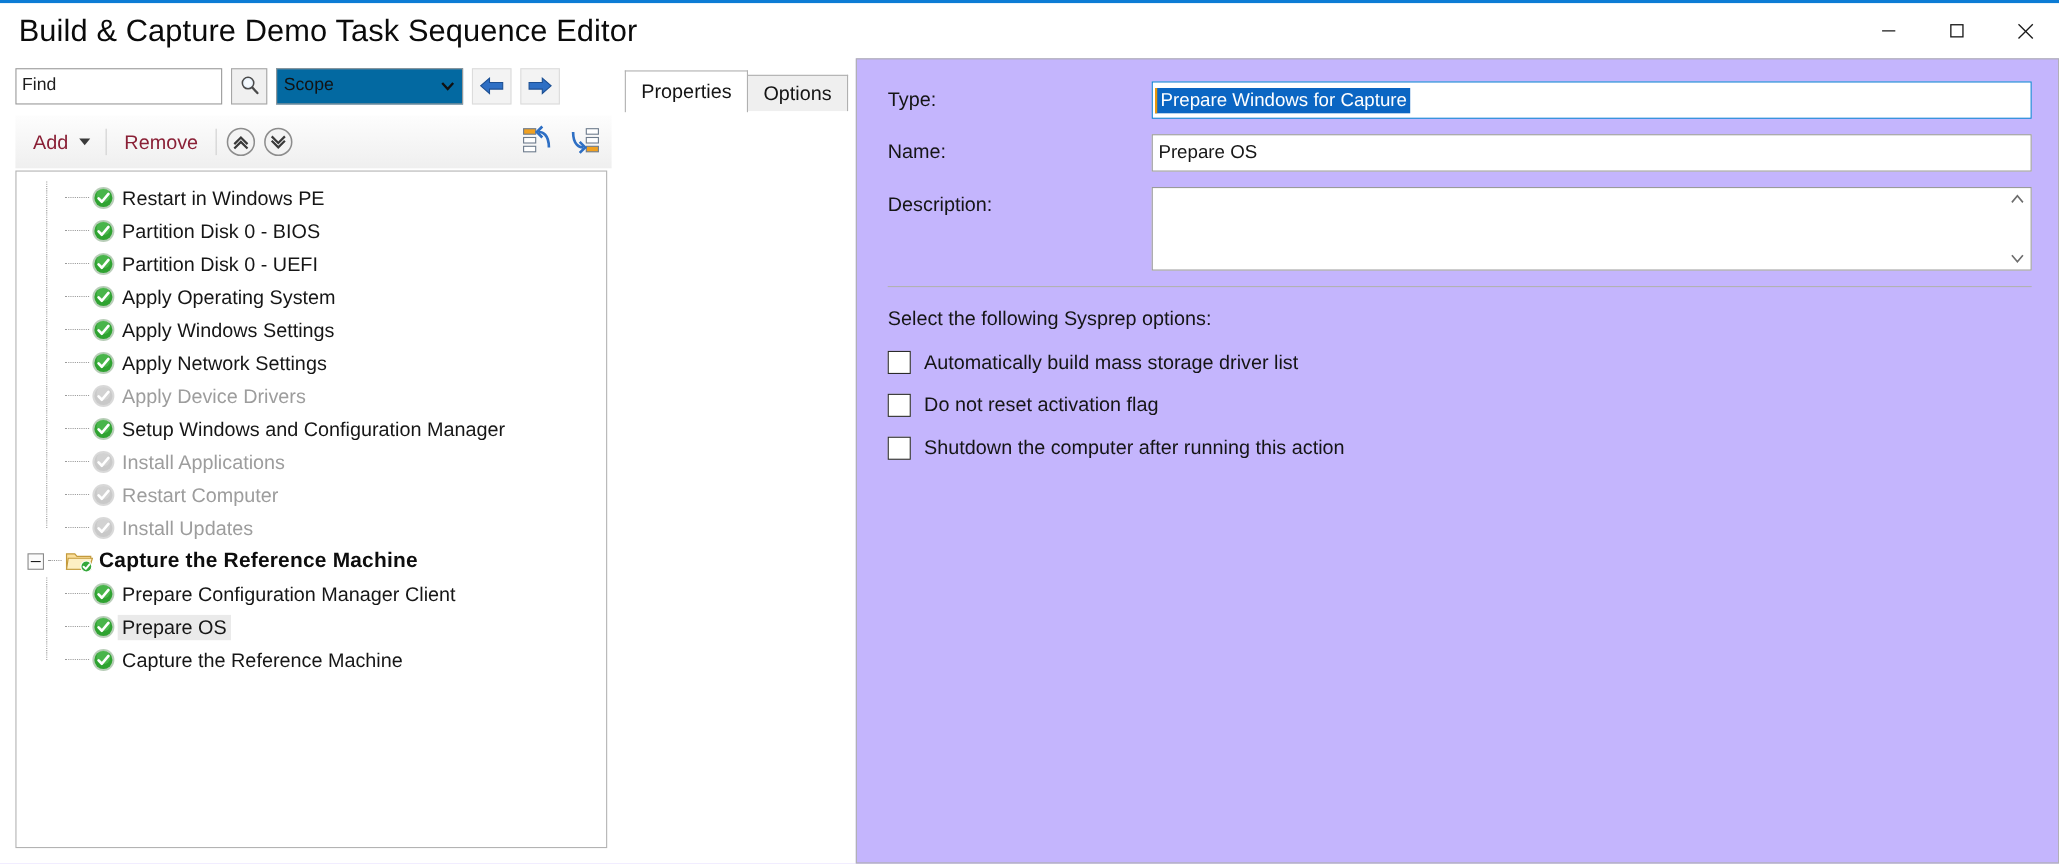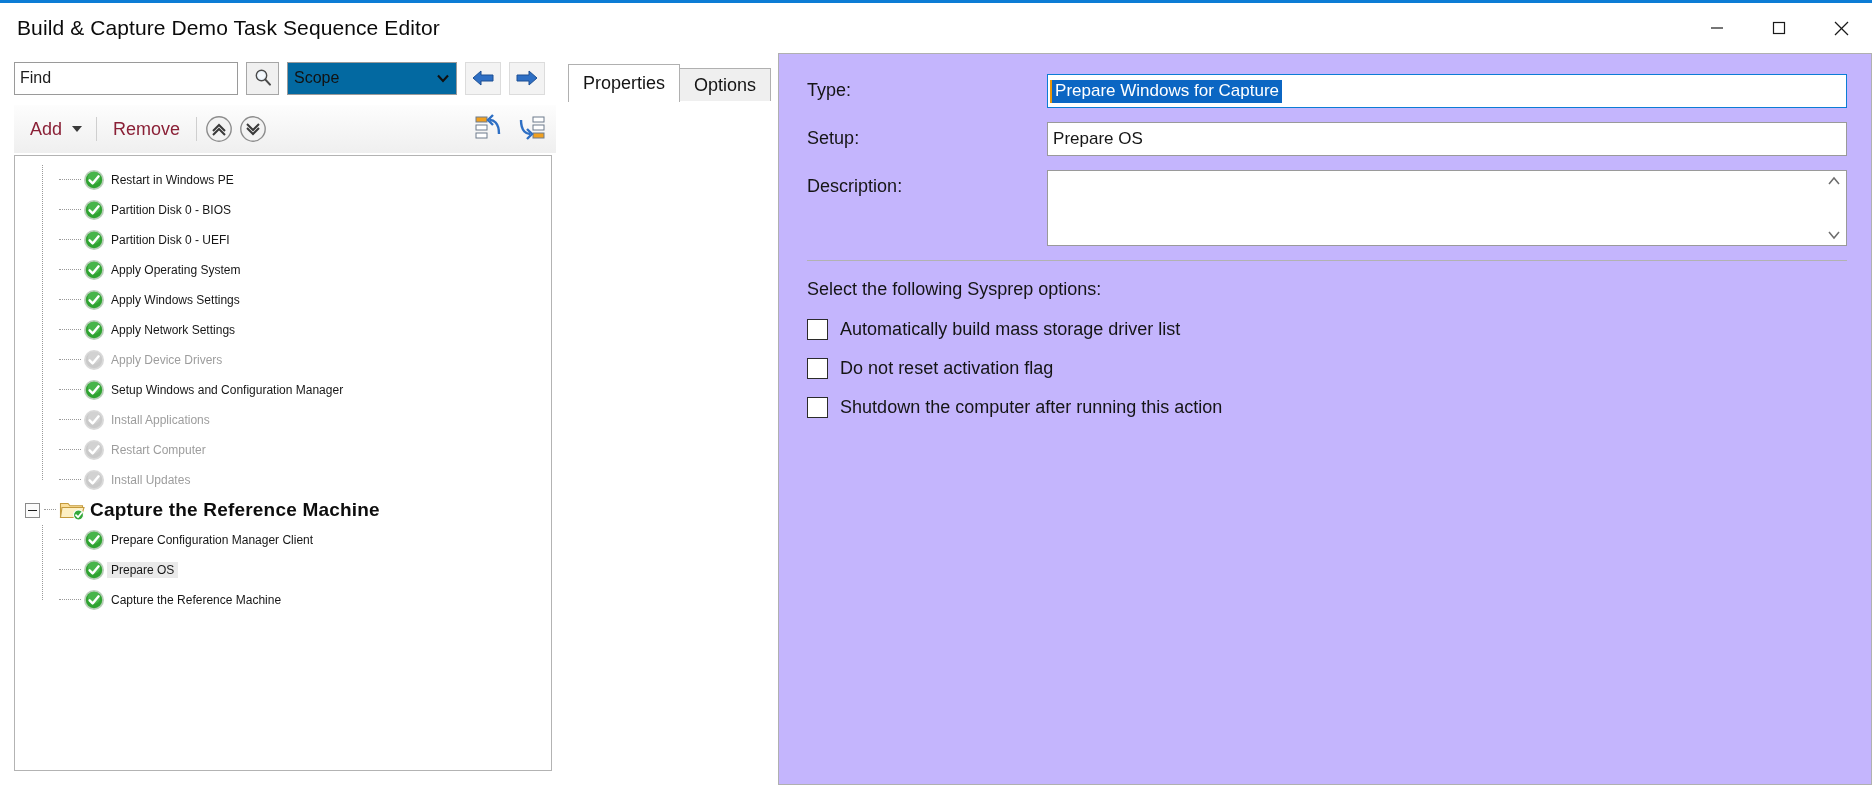--- a/index.html
+++ b/index.html
@@ -17,21 +17,21 @@
     display:flex;flex-direction:column;
   }
   
   .titlebar{
     height:50px;min-height:50px;
     display:flex;align-items:center;
     background:#ffffff;
     position:relative;
   }
   .title-text{
-    font-size:21px;color:#0b0b0b;padding-left:17px;letter-spacing:.1px;
+    font-size:28px;color:#0b0b0b;padding-left:17px;letter-spacing:.1px;
     white-space:nowrap;
   }
   .win-buttons{margin-left:auto;display:flex;height:50px;}
   .win-btn{
     width:62px;height:50px;display:flex;align-items:center;justify-content:center;
     cursor:default;
   }
   .win-btn svg{display:block;}
   
   .body-split{flex:1;display:flex;min-height:0;position:relative;}
@@ -41,21 +41,21 @@
     display:flex;flex-direction:column;
     padding-left:14px;padding-right:4px;
     box-sizing:border-box;
     position:relative;
   }
   .findbar{
     height:46px;display:flex;align-items:center;gap:8px;
     padding-top:2px;
   }
   .find-input{
-    width:224px;height:33px;
+    width:188px;height:33px;
     border:1px solid #9a9a9a;background:#ffffff;
     font-family:"Liberation Sans",sans-serif;font-size:16px;color:#1d1d1d;
     padding:0 5px;box-sizing:border-box;outline:none;
   }
   .icon-btn{
     width:33px;height:33px;border:1px solid #a6a6a6;background:#f0f0f0;
     display:flex;align-items:center;justify-content:center;box-sizing:border-box;
     cursor:default;
   }
   .scope-select{
@@ -106,21 +106,21 @@
   }
   .tnode .expander i{display:block;width:9px;height:1px;background:#1c1c1c;}
   .dots{width:12px;height:1px;border-top:1px dotted #9a9a9a;margin-right:3px;flex:none;}
   .group-label{
     font-size:19px;font-weight:bold;color:#0d0d0d;margin-left:5px;letter-spacing:.2px;
   }
   .child{padding-left:34px;}
   .child .connector{
     width:22px;height:1px;border-top:1px dotted #9a9a9a;margin-right:2px;flex:none;
   }
-  .item-label{font-size:12px;color:#161616;margin-left:6px;}
+  .item-label{font-size:18px;color:#161616;margin-left:6px;}
   .item-label.disabled{color:#9d9d9d;}
   .item-label.selected{background:#eaeaea;padding:1px 4px;margin-left:2px;}
   .vline{
     position:absolute;left:17px;width:1px;
     border-left:1px dotted #9a9a9a;
   }
   
   .right-pane{
     flex:1;min-width:0;display:flex;position:relative;
     padding-right:0px;
@@ -453,21 +453,21 @@
       <div class="tabpanel">
 
         <div class="frow">
           <div class="flabel">Type:</div>
           <div class="ftext">
             <span class="sel-text">Prepare Windows for Capture</span>
           </div>
         </div>
 
         <div class="frow">
-          <div class="flabel">Setup:</div>
+          <div class="flabel">Name:</div>
           <div class="ftext plain">
             <span>Prepare OS</span>
           </div>
         </div>
 
         <div class="frow">
           <div class="flabel">Description:</div>
           <div class="farea">
             <div class="farea-scroll">
               <svg width="16" height="12" viewBox="0 0 16 12">

